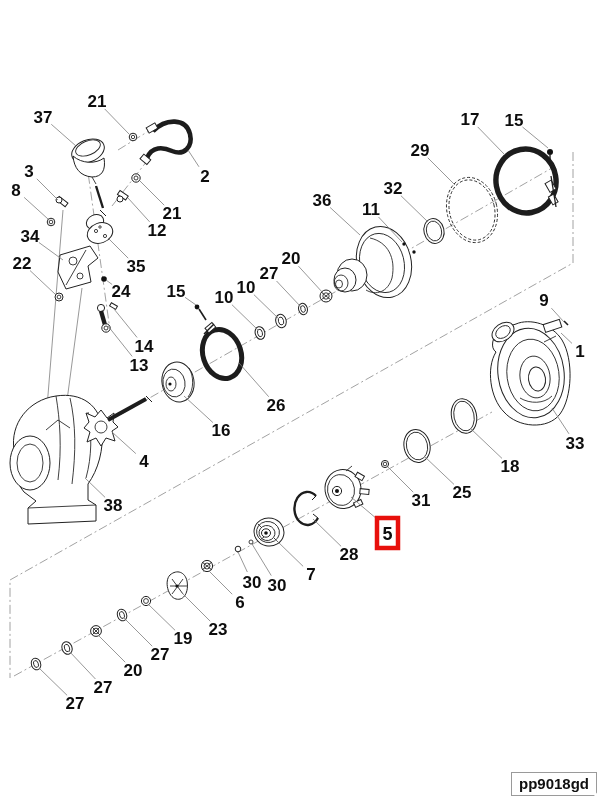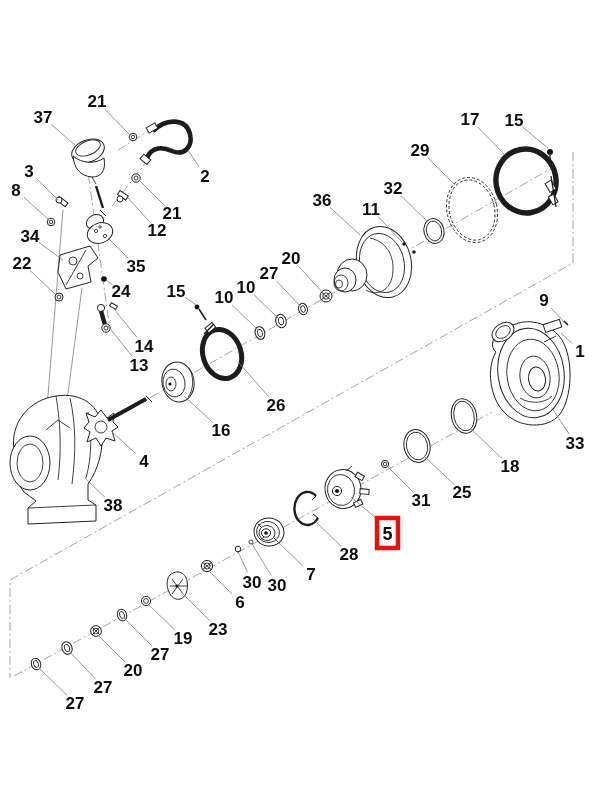--- a/index.html
+++ b/index.html
@@ -355,13 +355,16 @@
         <text x="103" y="687" class="callout-text" text-anchor="middle" dominant-baseline="central">27</text>
         <text x="75" y="703" class="callout-text" text-anchor="middle" dominant-baseline="central">27</text>
       </g>
   <g id="highlight-layer">
         <line x1="351" y1="497" x2="377" y2="519" class="leader"></line>
         <rect x="377" y="518" width="21" height="30" fill="#fff" stroke="#e8100c" stroke-width="4.5"></rect>
         <text x="387.5" y="534" class="hl-text" text-anchor="middle" dominant-baseline="central">5</text>
       </g>
 </svg>
 
+<div id="part-code-box">
+  <span>pp9018gd</span>
 </div>
+</div>
 
 </body></html>

